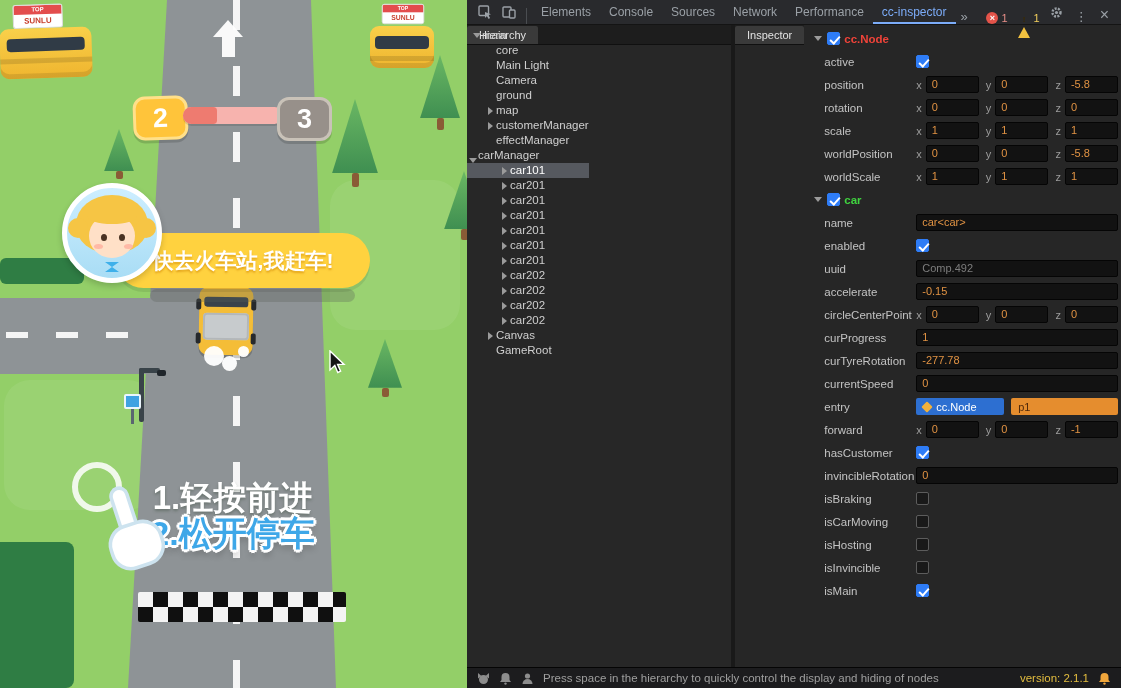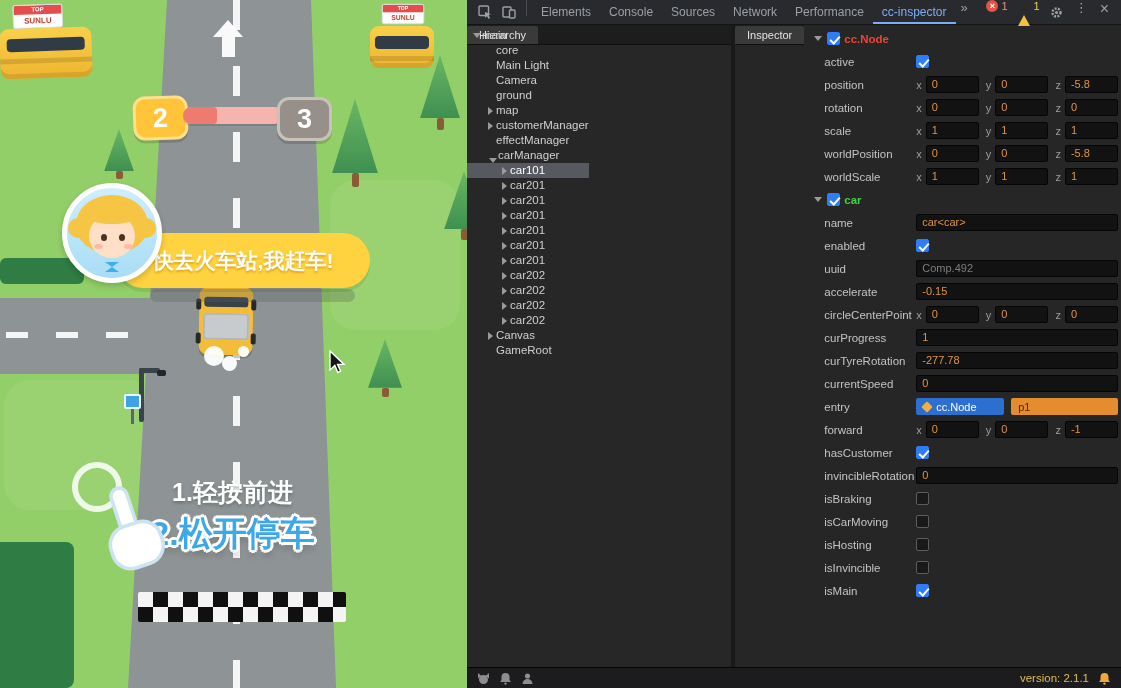--- a/index.html
+++ b/index.html
@@ -50,30 +50,30 @@
 .smoke{position:absolute;background:#fff;border-radius:50%;opacity:.95}
 .lamp-pole{position:absolute;left:139px;top:368px;width:5px;height:54px;background:#394349;border-radius:2px}
 .lamp-arm{position:absolute;left:139px;top:368px;width:21px;height:5px;background:#394349;border-radius:2px}
 .lamp-head{position:absolute;left:157px;top:370px;width:9px;height:6px;background:#20262b;border-radius:2px}
 .bsign{position:absolute;left:124px;top:394px;width:17px;height:15px;background:#3fa2e2;border:2px solid #eaf5fc;border-radius:2px}
 .bsign-pole{position:absolute;left:131px;top:409px;width:3px;height:15px;background:#5a6670}
 .finish{position:absolute;left:138px;top:592px;width:208px;height:30px;background:repeating-conic-gradient(#101010 0% 25%,#f4f4f4 0% 50%);background-size:30px 30px;border-radius:2px}
 .uparrow{position:absolute;left:213px;top:20px;opacity:.95}
 .uparrow .head{width:0;height:0;border-left:15px solid transparent;border-right:15px solid transparent;border-bottom:17px solid #fff}
 .uparrow .stem{width:13px;height:20px;background:#fff;margin:0 auto}
-.ins1{position:absolute;left:120px;top:476px;width:225px;text-align:center;color:#fff;font-size:25px;font-weight:bold;text-shadow:0 2px 3px rgba(40,60,40,.35)}
+.ins1{position:absolute;left:120px;top:476px;width:225px;text-align:center;color:#fff;font-size:33px;font-weight:bold;text-shadow:0 2px 3px rgba(40,60,40,.35)}
 .ins2{position:absolute;left:105px;top:511px;width:255px;text-align:center;color:#3ea7e8;font-size:34px;font-weight:bold;text-shadow:-2px -2px 0 #fff,2px -2px 0 #fff,-2px 2px 0 #fff,2px 2px 0 #fff,0 3px 0 #fff,0 -3px 0 #fff,3px 0 0 #fff,-3px 0 0 #fff,0 6px 6px rgba(0,0,0,.25)}
 .tap{position:absolute;left:66px;top:458px;width:120px;height:120px}
 .tap .ring{position:absolute;left:6px;top:4px;width:50px;height:50px;border:6px solid rgba(255,255,255,.85);border-radius:50%}
 .tap svg{position:absolute;left:22px;top:26px}
 .cursor{position:absolute;left:328px;top:350px;z-index:50}
 
 
 .devtools{position:absolute;left:467px;top:0;width:654px;height:688px;background:#262626;color:#cfcfcf;font-size:12px;display:flex;flex-direction:column}
-.dt-toolbar{height:25px;flex:0 0 25px;background:#292a2d;display:flex;align-items:flex-start;border-bottom:1px solid #141414;padding:0 6px 0 6px}
+.dt-toolbar{height:25px;flex:0 0 25px;background:#292a2d;display:flex;align-items:flex-end;border-bottom:1px solid #141414;padding:0 6px 0 6px}
 .ticon{width:24px;height:100%;display:flex;align-items:center;justify-content:center;color:#9aa0a6}
 .tsep{width:1px;height:16px;background:#4a4d51;margin:0 5px}
 .dt-tabs{display:flex;height:100%}
 .dt-tab{padding:0 9px;line-height:25px;color:#9aa0a6;font-size:12px;white-space:nowrap}
 .dt-tab.selected{color:#7cacf8;box-shadow:inset 0 -2px 0 #7cacf8}
 .more{color:#9aa0a6;padding:0 5px;font-size:13px}
 .spacer{flex:1}
 .badge-grp{display:flex;align-items:center;gap:3px;padding:0 5px}
 .err-ic{width:12px;height:12px;border-radius:50%;background:#e35349;color:#fff;font-size:9px;line-height:12px;text-align:center;font-weight:bold}
 .err-n{color:#e88f88;font-size:11px}
@@ -321,21 +321,21 @@
             <div class="trow" style="padding-left: 18px;">
               <span class="tw">
                 <i class="tri-r"></i>
               </span>
               <span class="tlabel">customerManager</span>
             </div>
             <div class="trow" style="padding-left: 18px;">
               <span class="tw"></span>
               <span class="tlabel">effectManager</span>
             </div>
-            <div class="trow" style="padding-left: 20px; align-items: flex-end;">
+            <div class="trow" style="padding-left: 0; align-items: flex-end;">
               <span class="tw">
                 <i class="tri-d"></i>
               </span>
               <span class="tlabel">carManager</span>
             </div>
             <div class="trow selected" style="padding-left: 32px;">
               <span class="tw">
                 <i class="tri-r"></i>
               </span>
               <span class="tlabel">car101</span>
@@ -713,20 +713,21 @@
             <path d="M6.5 1 a4 4 0 0 1 4 4 v3 l1.5 2 h-11 l1.5 -2 v-3 a4 4 0 0 1 4 -4 z" fill="#8d8d8d"></path>
             <circle cx="6.5" cy="11.6" r="1.2" fill="#8d8d8d"></circle>
           </svg>
       </span>
       <span class="sb-ic">
         <svg width="13" height="13" viewBox="0 0 13 13">
             <circle cx="6.5" cy="4" r="2.6" fill="#8d8d8d"></circle>
             <path d="M1.5 12 a5 5 0 0 1 10 0 z" fill="#8d8d8d"></path>
           </svg>
       </span>
+      <span class="sb-msg">Press space in the hierarchy to quickly control the display and hiding of nodes</span>
       <span class="sb-version">version: 2.1.1</span>
       <span class="sb-ic">
         <svg width="13" height="13" viewBox="0 0 13 13">
             <path d="M6.5 1 a4 4 0 0 1 4 4 v3 l1.5 2 h-11 l1.5 -2 v-3 a4 4 0 0 1 4 -4 z" fill="#f0a63c"></path>
             <circle cx="6.5" cy="11.6" r="1.2" fill="#f0a63c"></circle>
           </svg>
       </span>
     </div>
   </div>
 </div>

